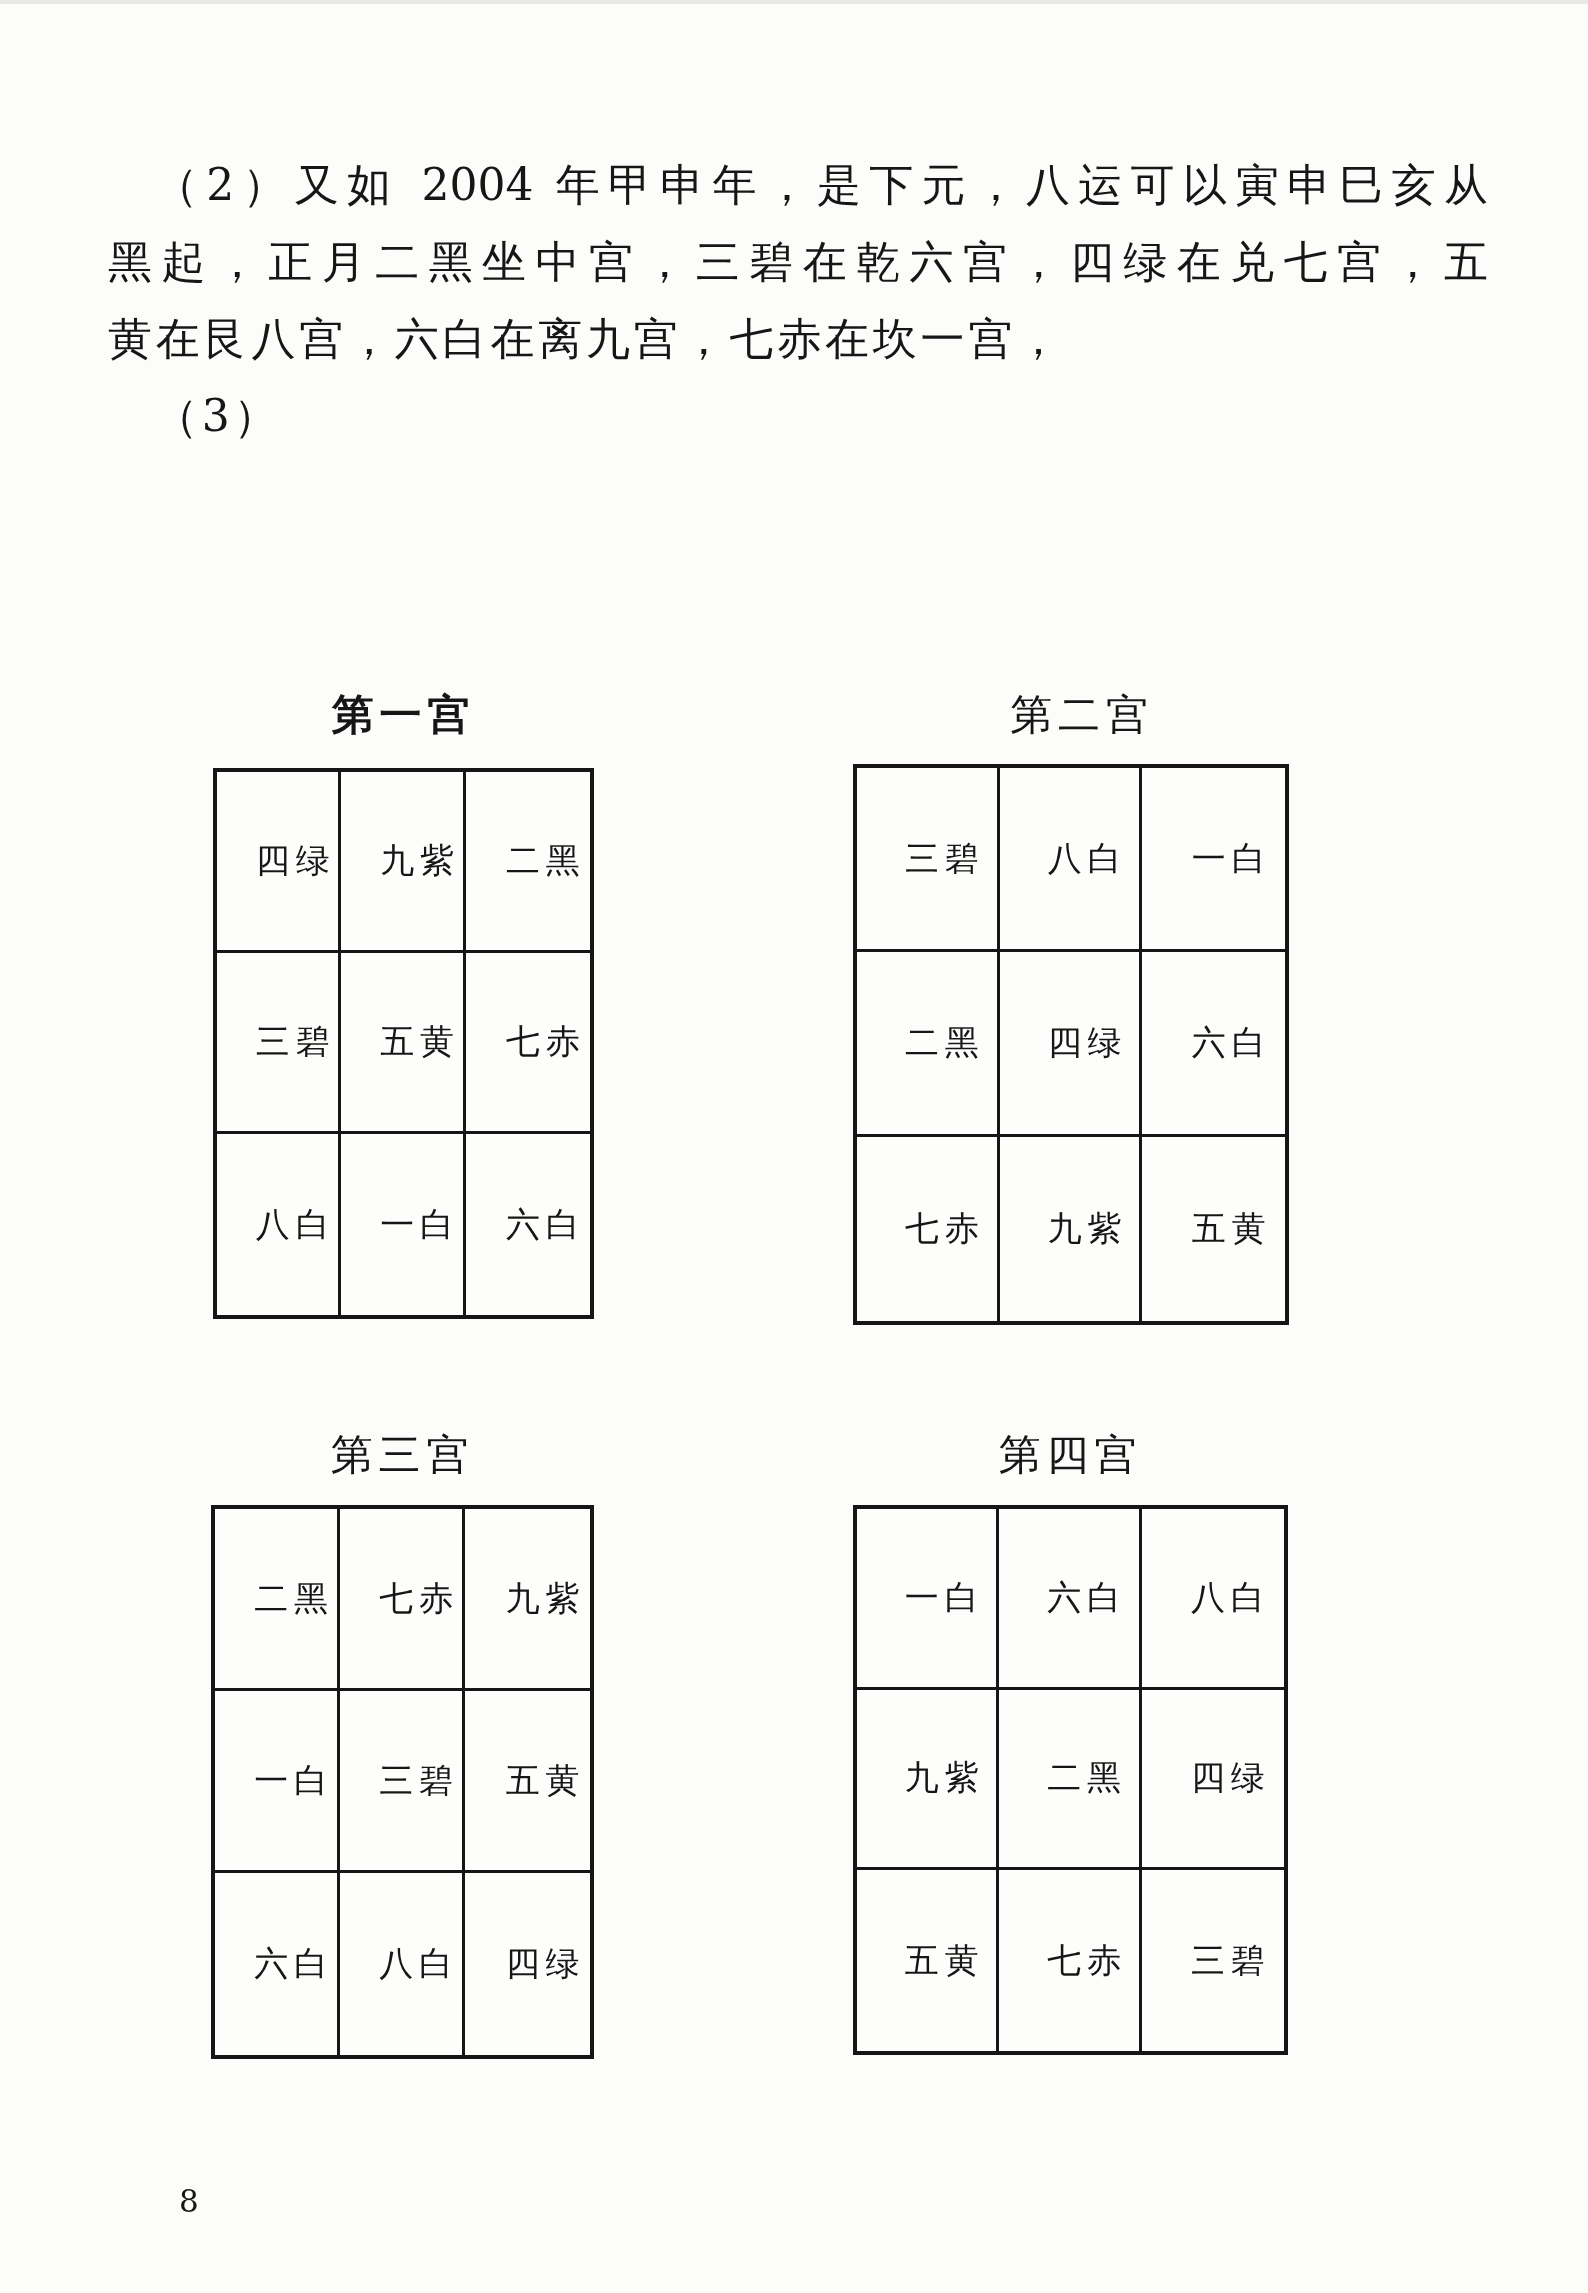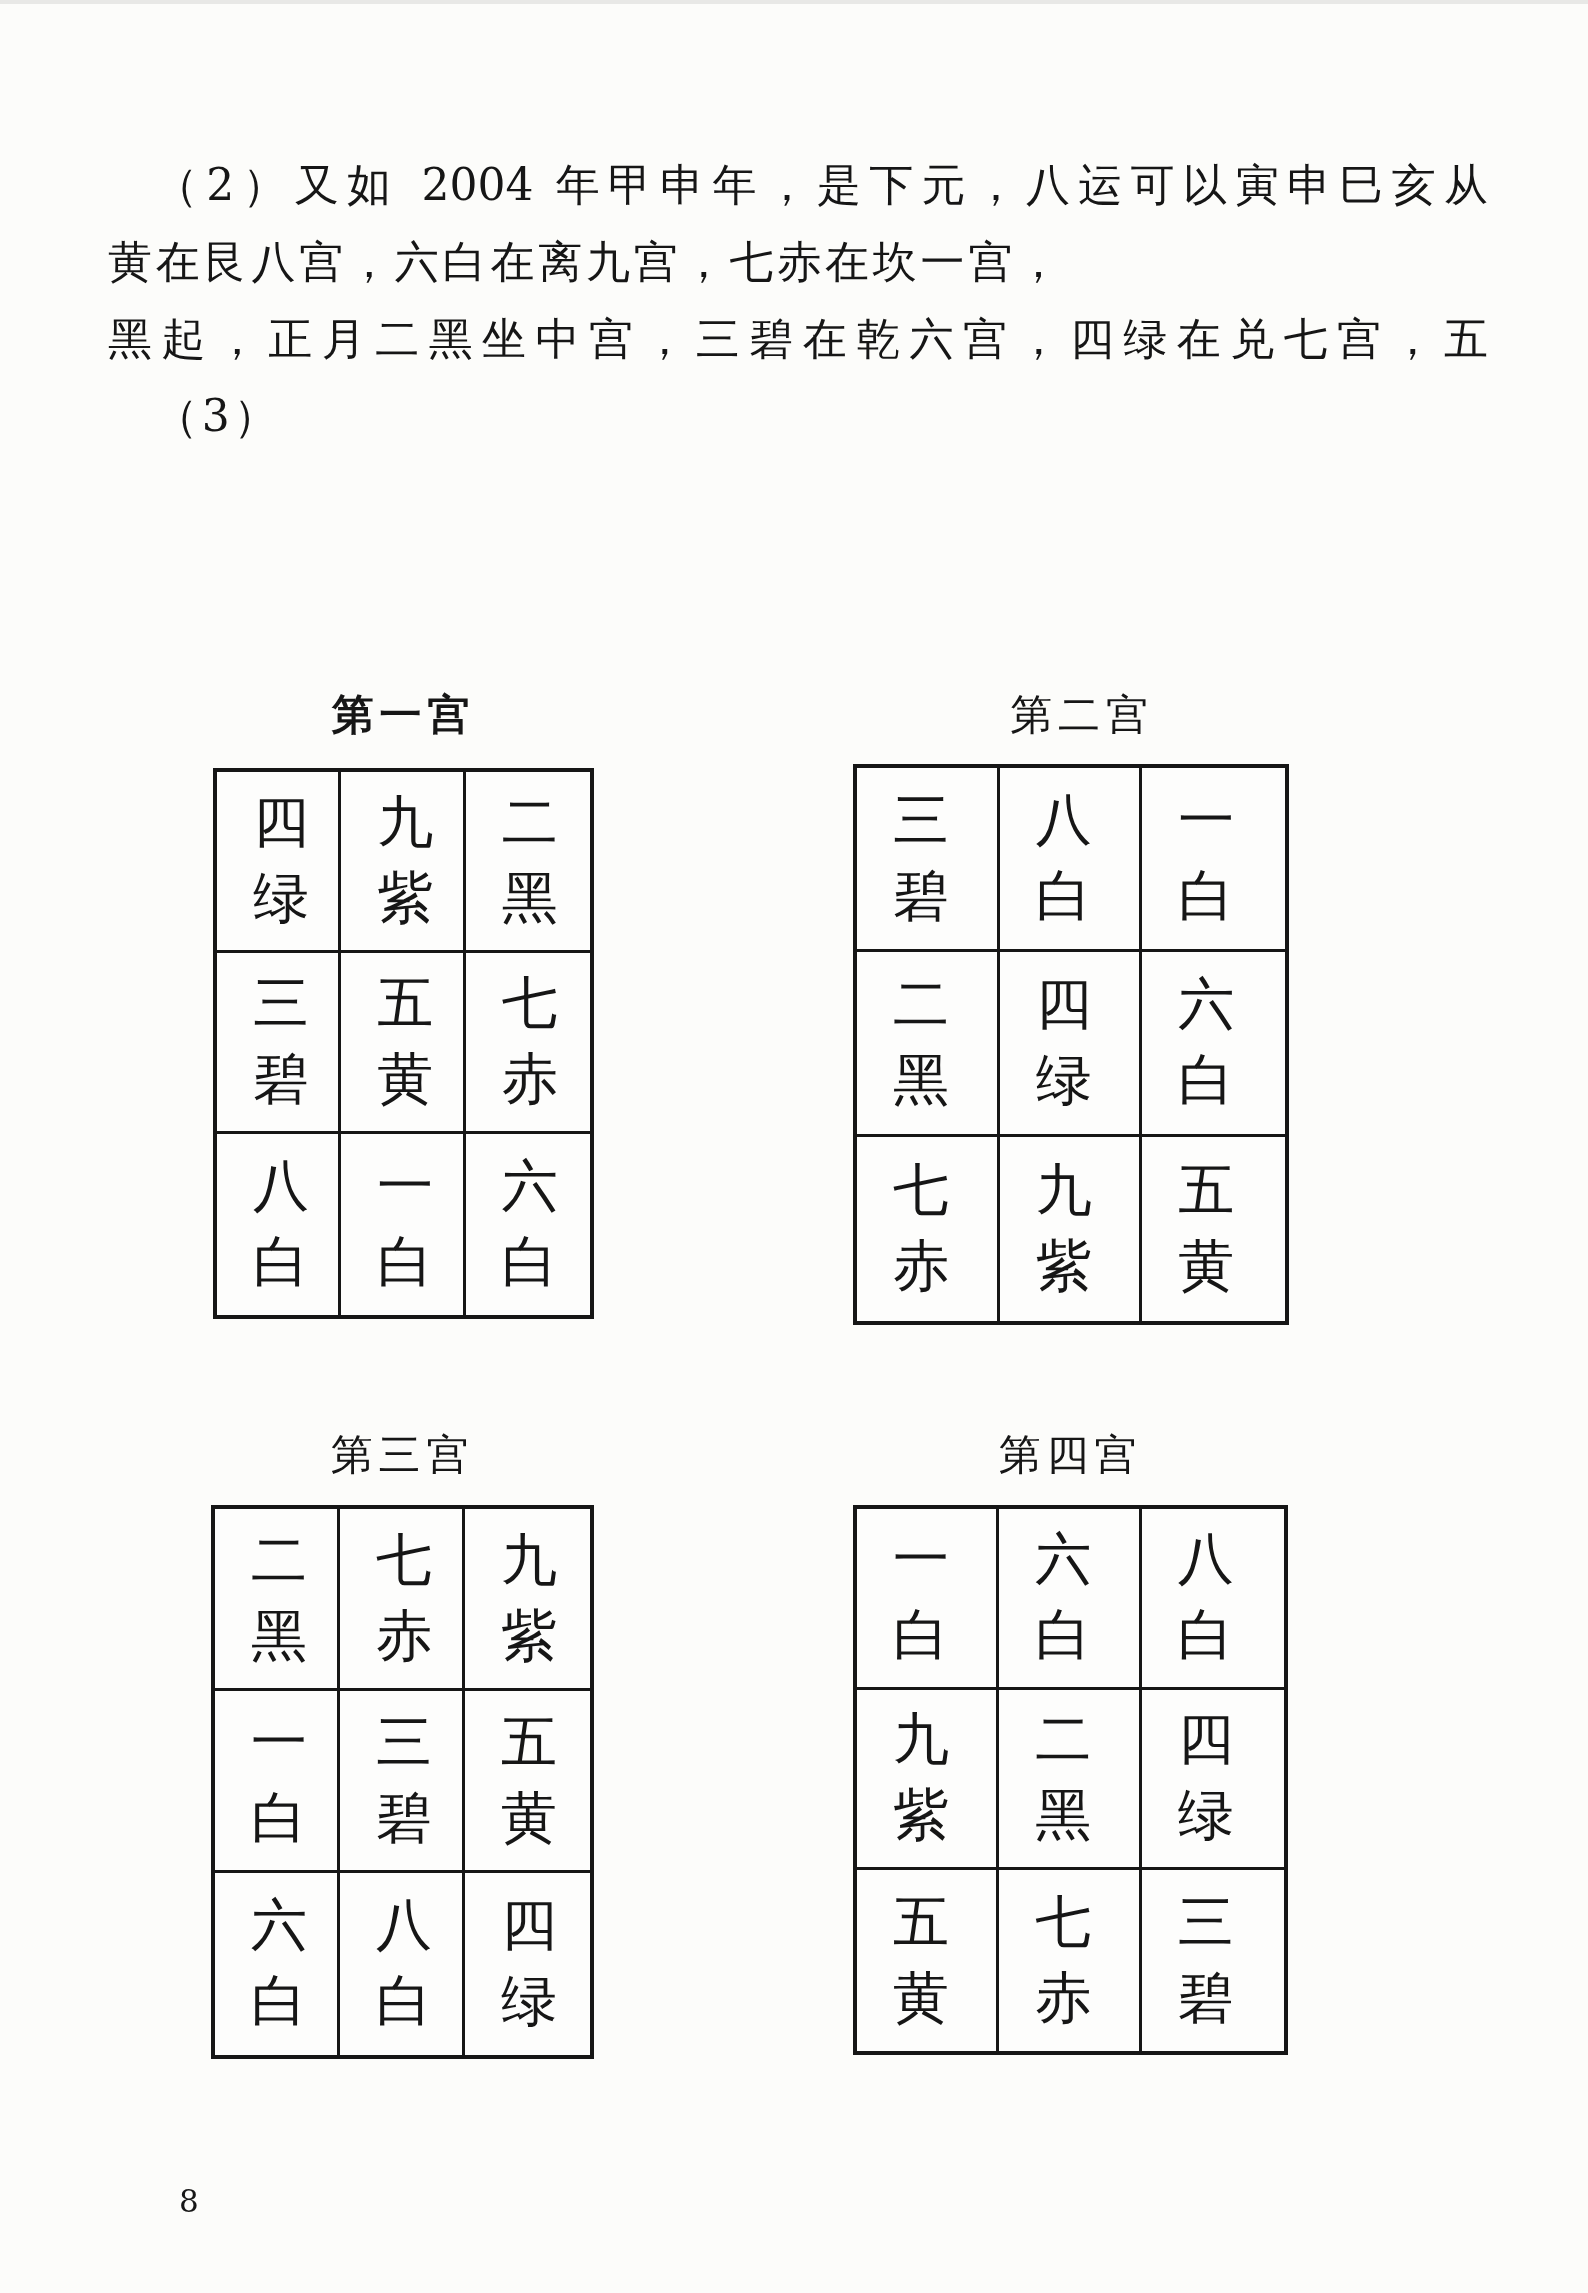--- a/index.html
+++ b/index.html
@@ -40,39 +40,39 @@
     background:#fdfdfc;
     display:grid;
     grid-template-columns:repeat(3,1fr);
     grid-template-rows:repeat(3,1fr);
     box-sizing:border-box;
   }
   .cell{
     border-right:3.8px solid #161616;
     border-bottom:3.8px solid #161616;
     display:flex;align-items:center;justify-content:center;
-    font-size:56px;letter-spacing:5.8px;padding-left:36px;
+    font-size:34px;letter-spacing:5.8px;padding-left:36px;
   }
   .cell:nth-child(3n){border-right:none;}
   .cell:nth-child(n+7){border-bottom:none;}
   
   .pagenum{
     position:absolute;left:179px;top:2179px;
     font-size:31px;
   }
 </style>
 </head>
 <body>
 
 <div class="page">
 
   <div class="bodytext">
     <div class="tline full indent-a">（2）又如 2004 年甲申年，是下元，八运可以寅申巳亥从</div>
+    <div class="tline full">黑起，正月二黑坐中宫，三碧在乾六宫，四绿在兑七宫，五</div>
     <div class="tline plain">黄在艮八宫，六白在离九宫，七赤在坎一宫，</div>
-    <div class="tline full">黑起，正月二黑坐中宫，三碧在乾六宫，四绿在兑七宫，五</div>
     <div class="tline plain indent-a">（3）</div>
   </div>
 
   <div class="grid-title" style="left:213px;top:684px;width:381px;font-weight:bold;">第一宫</div>
   <div class="ninegrid" style="left:213px;top:764px;width:381px;height:551px;">
     <div class="cell">四绿</div>
     <div class="cell">九紫</div>
     <div class="cell">二黑</div>
     <div class="cell">三碧</div>
     <div class="cell">五黄</div>

